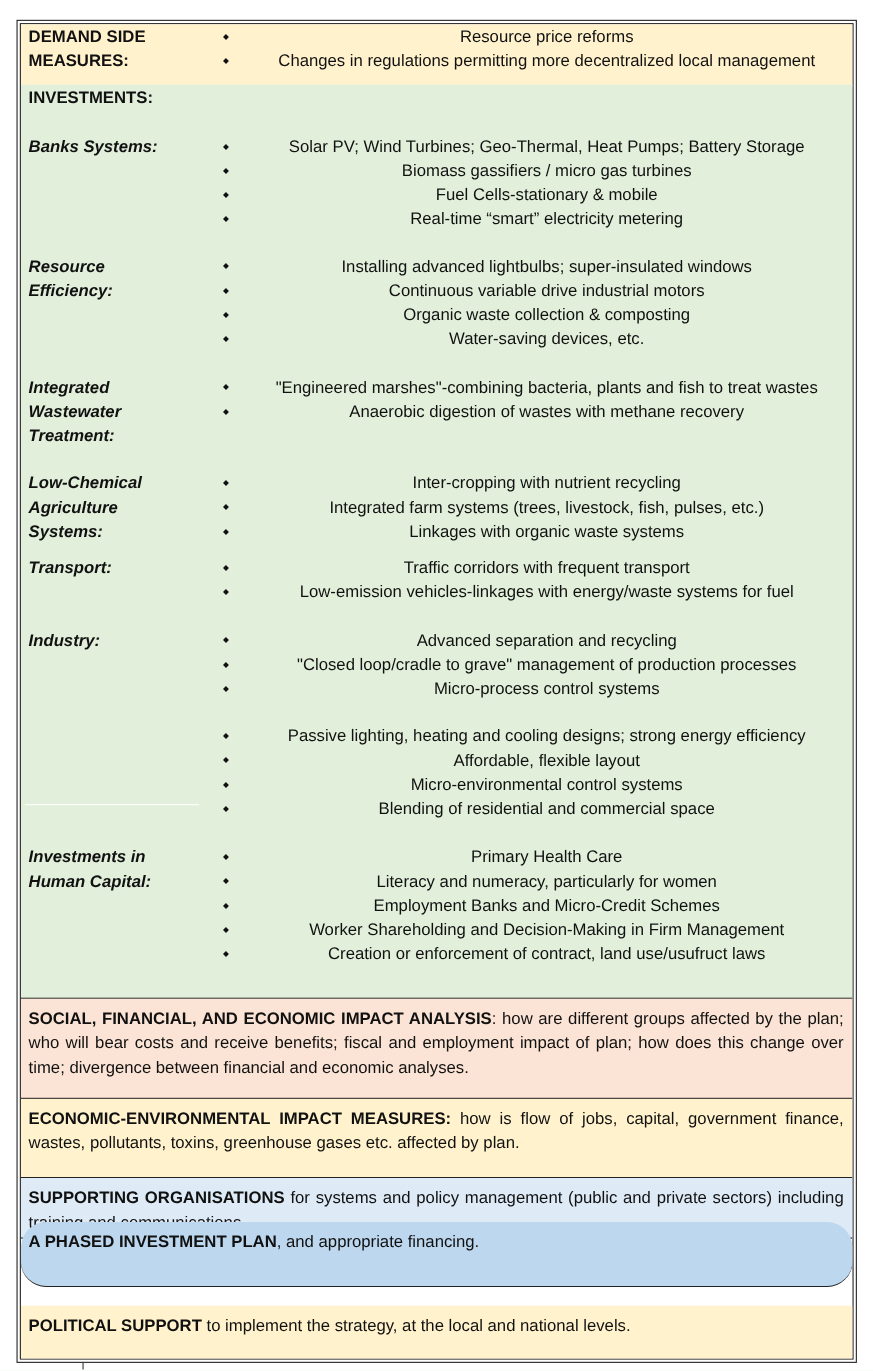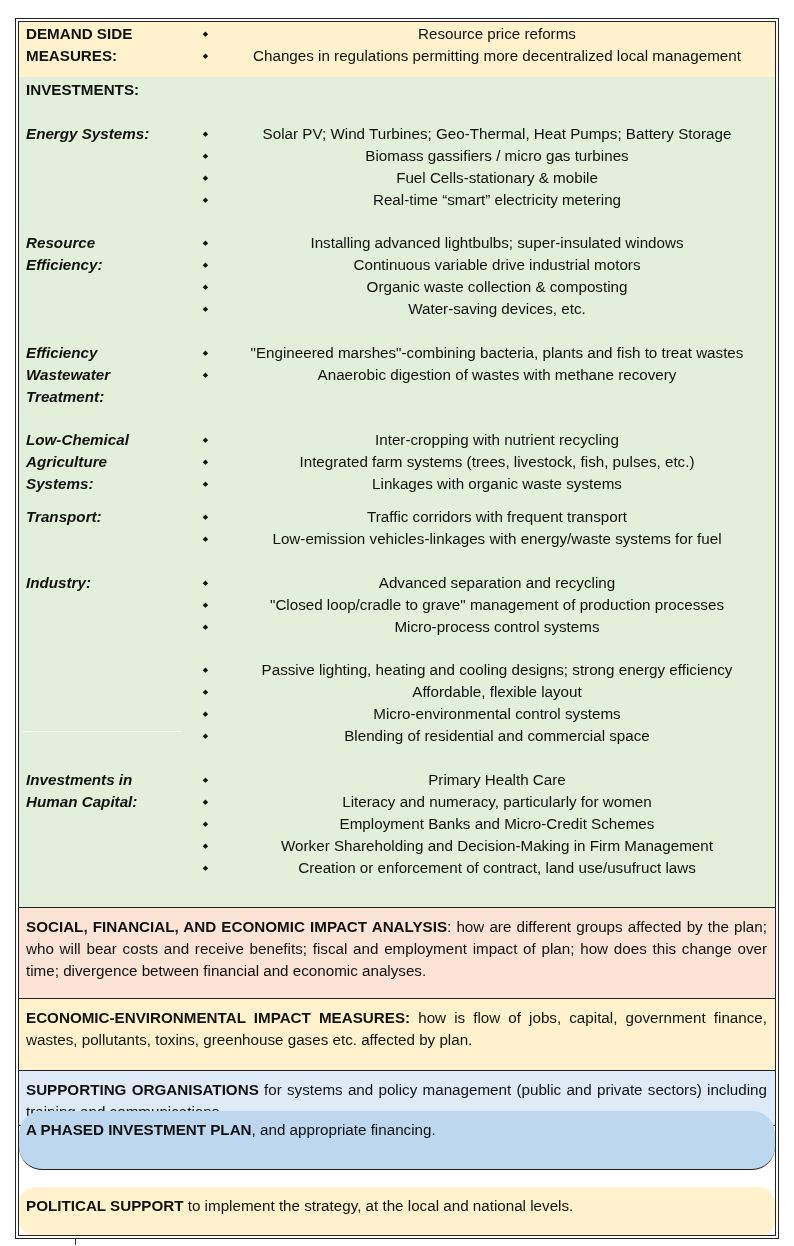--- a/index.html
+++ b/index.html
@@ -4,21 +4,21 @@
 <style>
   html, body { margin:0; padding:0; background:#ffffff; }
   body { width:794px; height:1246px; position:relative; overflow:hidden;
          font-family:"Liberation Sans", sans-serif; color:#111; }
   .frame-outer { position:absolute; left:15px; top:18px; width:764px; height:1221px;
                  border:1px solid #222; box-sizing:border-box; }
   .frame-inner { position:absolute; left:18px; top:21px; width:758px; height:1215px;
                  border:1px solid #222; box-sizing:border-box; overflow:hidden; }
   .sec { position:absolute; left:0; width:756px; box-sizing:border-box;
          border-bottom:1px solid #222; font-size:15.2px; line-height:21.9px; }
-  .sec:last-child { border-bottom:none;border-radius:17px; }
+  .sec:last-child { border-bottom:none; }
   .yellow { background:#FFF2CC; }
   .green  { background:#E2EFDA; }
   .pink   { background:#FBE4D5; }
   .lblue  { background:#DEEBF7; }
   .blue   { background:#BDD7EE; }
 
   .row { position:relative; }
   .label { position:absolute; left:7px; width:160px; font-weight:bold; }
   .label.italic { font-style:italic; }
   .items { margin-left:173px;text-align:center; }
@@ -47,21 +47,21 @@
         <div class="item"><span class="bullet">◆</span><span>Changes in regulations permitting more decentralized local management</span></div>
       </div>
     </div>
   </div>
 
   <div class="sec green" id="inv-sec" style="top: 55px; height: 831px; padding-top: 2px; background: rgb(226, 239, 218);">
     <div class="head">INVESTMENTS:</div>
     <div id="groups">
         <div class="row" style="margin-top: 21.9px;">
           <div class="label italic">
-            <div>Energy Systems:</div>
+            <div>Banks Systems:</div>
           </div>
           <div class="items">
             <div class="item"><span class="bullet">◆</span><span>Solar PV; Wind Turbines; Geo-Thermal, Heat Pumps; Battery Storage</span></div>
             <div class="item"><span class="bullet">◆</span><span>Biomass gassifiers / micro gas turbines</span></div>
             <div class="item"><span class="bullet">◆</span><span>Fuel Cells-stationary &amp; mobile</span></div>
             <div class="item"><span class="bullet">◆</span><span>Real-time “smart” electricity metering</span></div>
           </div>
         </div>
         <div class="row" style="margin-top: 21.9px;">
           <div class="label italic">
@@ -70,21 +70,21 @@
           </div>
           <div class="items">
             <div class="item"><span class="bullet">◆</span><span>Installing advanced lightbulbs; super-insulated windows</span></div>
             <div class="item"><span class="bullet">◆</span><span>Continuous variable drive industrial motors</span></div>
             <div class="item"><span class="bullet">◆</span><span>Organic waste collection &amp; composting</span></div>
             <div class="item"><span class="bullet">◆</span><span>Water-saving devices, etc.</span></div>
           </div>
         </div>
         <div class="row" style="margin-top: 21.9px;">
           <div class="label italic">
-            <div>Efficiency</div>
+            <div>Integrated</div>
             <div>Wastewater</div>
             <div>Treatment:</div>
           </div>
           <div class="items">
             <div class="item"><span class="bullet">◆</span><span>"Engineered marshes"-combining bacteria, plants and fish to treat wastes</span></div>
             <div class="item"><span class="bullet">◆</span><span>Anaerobic digestion of wastes with methane recovery</span></div>
             <div>&nbsp;</div>
           </div>
         </div>
         <div class="row" style="margin-top: 21.9px;">

